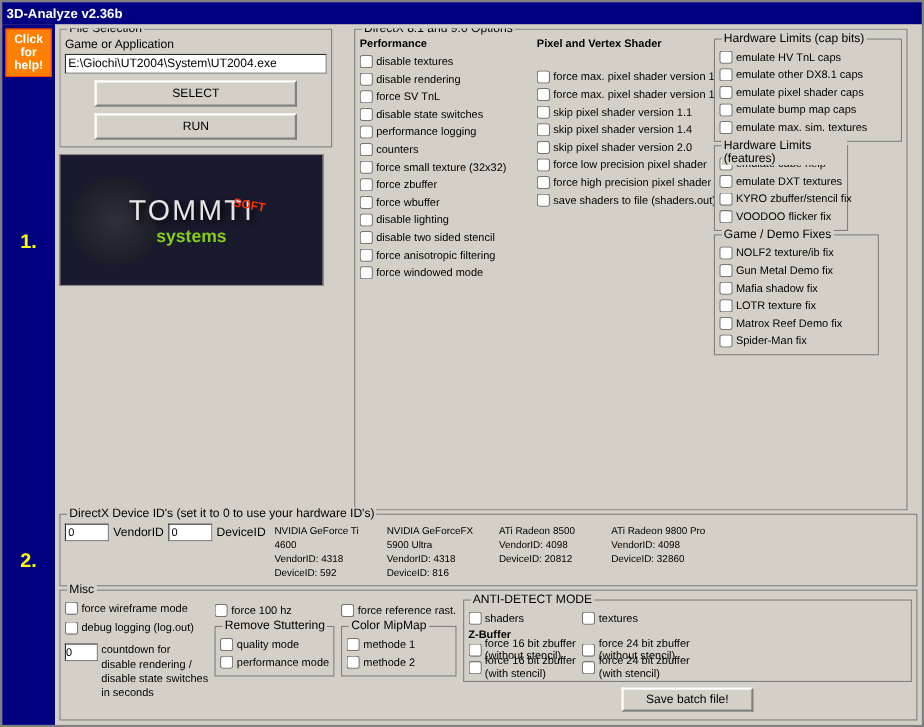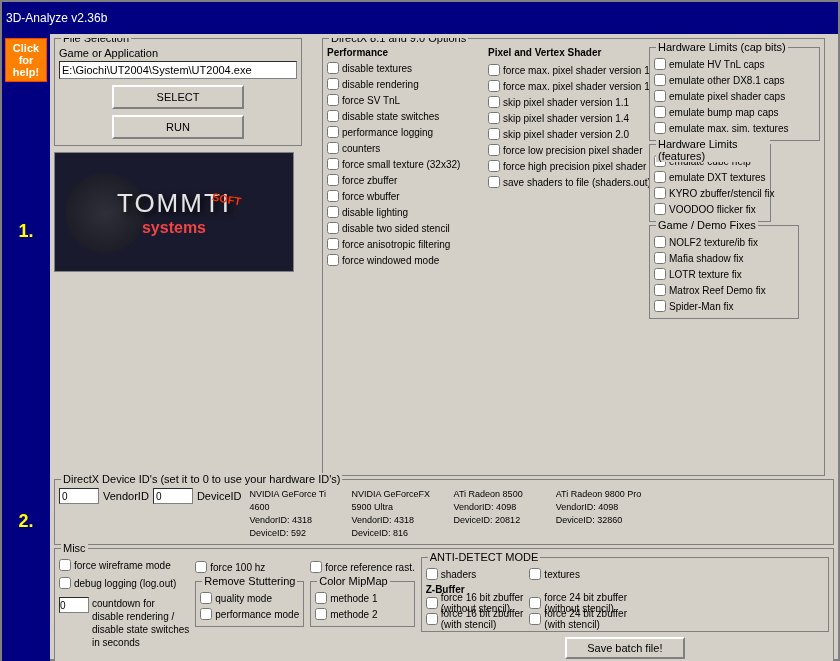--- a/index.html
+++ b/index.html
@@ -17,24 +17,24 @@
       height: 661px;
       background: #d4d0c8;
       border: 2px solid #808080;
       position: relative;
     }
     .titlebar {
       background: #000080;
       color: white;
       padding: 2px 4px;
       font-size: 12px;
-      font-weight: normal;
+      font-weight: bold;
       display: flex;
       align-items: center;
-      height: 32px;
+      height: 20px;
     }
     .content {
       display: flex;
       height: calc(100% - 20px);
     }
     .left-panel {
       width: 48px;
       background: #000080;
       display: flex;
       flex-direction: column;
@@ -95,21 +95,21 @@
     .file-input {
       width: 100%;
       height: 18px;
       font-size: 11px;
       border: 1px inset #808080;
       background: white;
       padding: 1px 2px;
     }
     .select-btn, .run-btn {
       display: block;
-      width: 132px;
+      width: 184px;
       margin: 6px auto 2px auto;
       height: 24px;
       background: #d4d0c8;
       border: 2px solid;
       border-color: #ffffff #808080 #808080 #ffffff;
       font-size: 11px;
       cursor: pointer;
       text-align: center;
       line-height: 20px;
     }
@@ -268,21 +268,21 @@
               <input class="file-input" type="text" value="E:\Giochi\UT2004\System\UT2004.exe" style="">
               <button class="select-btn">SELECT</button>
               <button class="run-btn">RUN</button>
             </div>
           </div>
           <div class="logo-box">
             <div class="logo-circle"></div>
             <div style="text-align:center;z-index:2;position:relative;">
               <div style="font-size:26px;font-weight:normal;color:#e5e5e5;text-shadow:3px 3px 6px #000;letter-spacing:2px;">TOMMTI</div>
               <div style="color:#ff3300;font-size:11px;font-weight:bold;position:absolute;top:5px;right:-10px;transform:rotate(10deg);">SOFT</div>
-              <div style="font-size:16px;color:#ef4444;font-weight:bold;">systems</div>
+              <div style="font-size:16px;color:#84cc16;font-weight:bold;">systems</div>
             </div>
           </div>
         </div>
 
         <div class="center-column">
           <div class="group-box" style="flex:1;">
             <span class="group-title">DirectX 8.1 and 9.0 Options</span>
             <div class="directx-inner">
 
               <div class="performance-col">
@@ -335,21 +335,21 @@
                   <input type="checkbox" style="">
                   <label>force anisotropic filtering</label>
                 </div>
                 <div class="cb-row">
                   <input type="checkbox" style="">
                   <label>force windowed mode</label>
                 </div>
               </div>
 
               <div class="pixel-col" style="margin-left:3px;">
-                <div style="font-size:10px;font-weight:bold;margin-bottom:4px;">Pixel and Vertex Shader</div>
+                <div style="font-size:10px;font-weight:bold;margin-bottom:16px;">Pixel and Vertex Shader</div>
                 <div class="cb-row">
                   <input type="checkbox" style="">
                   <label>force max. pixel shader version 1.1</label>
                 </div>
                 <div class="cb-row">
                   <input type="checkbox" style="">
                   <label>force max. pixel shader version 1.4</label>
                 </div>
                 <div class="cb-row">
                   <input type="checkbox" style="">
@@ -423,20 +423,24 @@
                       <label>VOODOO flicker fix</label>
                     </div>
                   </div>
                 </div>
                 <div class="group-box" style="width:150px;">
                   <span class="group-title">Game / Demo Fixes</span>
                   <div class="group-inner">
                     <div class="cb-row">
                       <input type="checkbox" style="">
                       <label>NOLF2 texture/ib fix</label>
+                    </div>
+                    <div class="cb-row">
+                      <input type="checkbox" style="">
+                      <label>Gun Metal Demo fix</label>
                     </div>
                     <div class="cb-row">
                       <input type="checkbox" style="">
                       <label>Mafia shadow fix</label>
                     </div>
                     <div class="cb-row">
                       <input type="checkbox" style="">
                       <label>LOTR texture fix</label>
                     </div>
                     <div class="cb-row">

